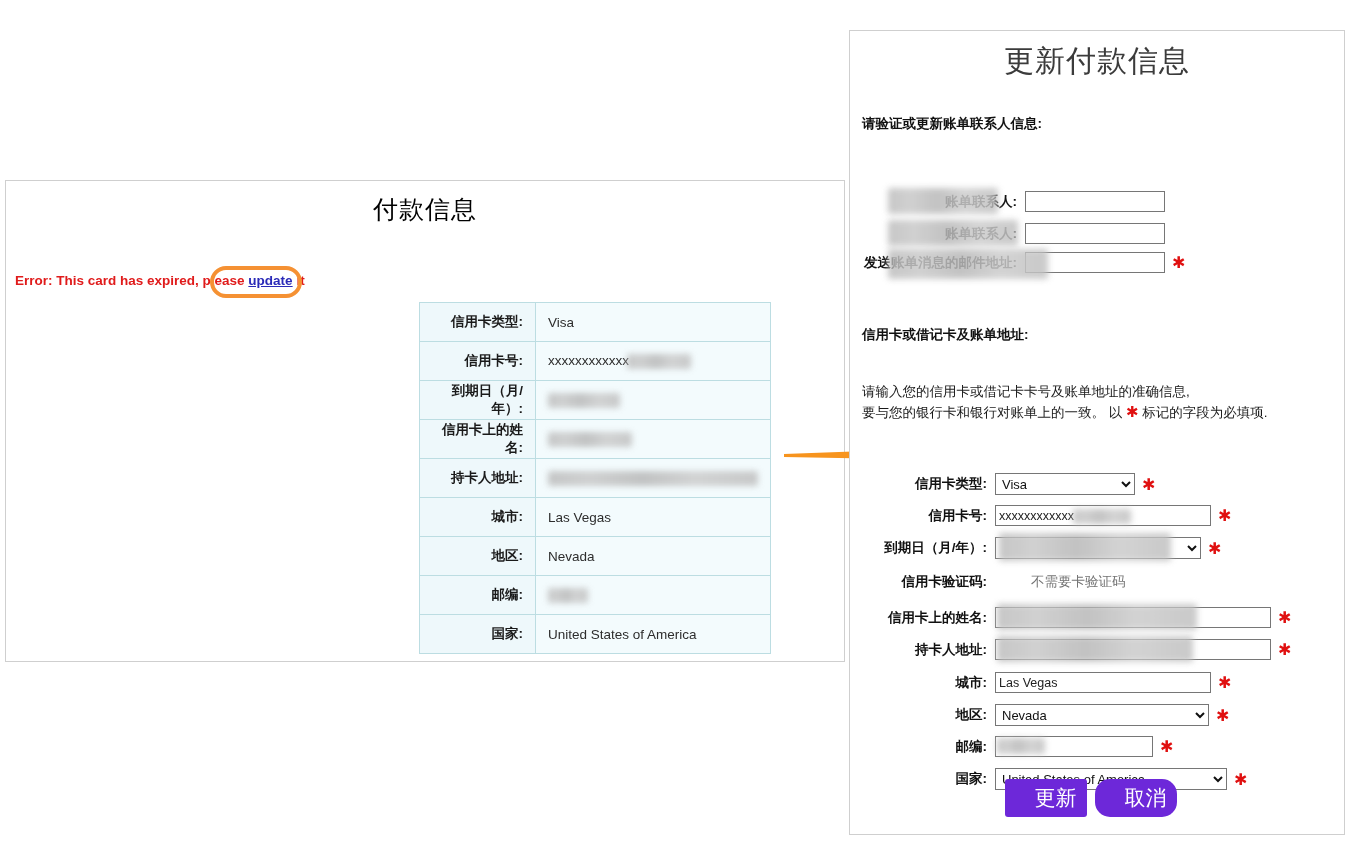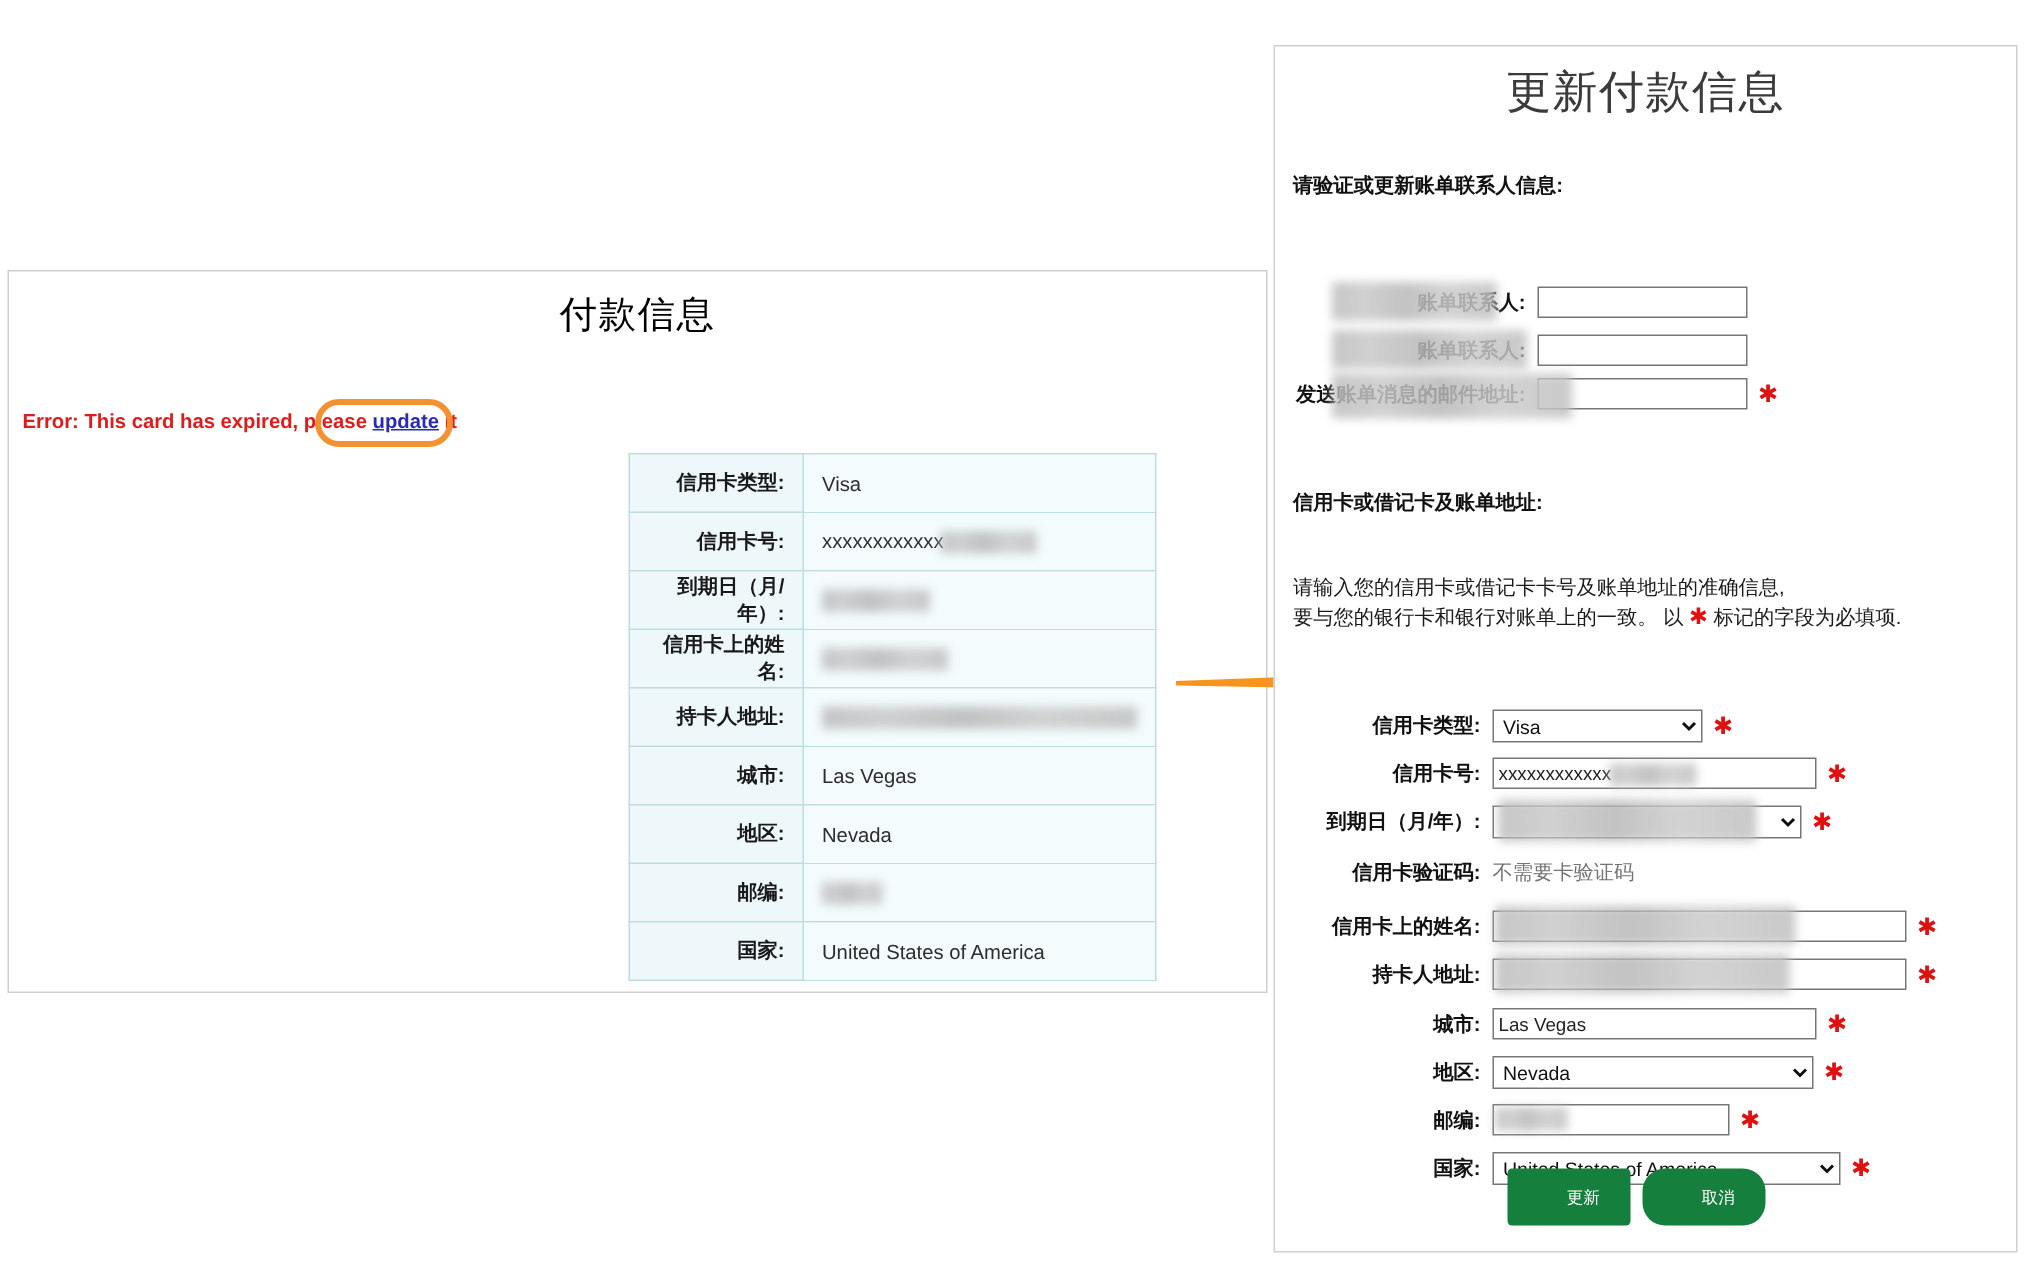--- a/index.html
+++ b/index.html
@@ -148,23 +148,23 @@
     font-size: 13px;
     color: #111;
     padding: 0 2px;
   }
   .star { color: #e01010; font-weight: bold; font-size: 16px; margin-left: 7px; }
 
   
   .btn {
     position: absolute;
     height: 38px; width: 82px;
-    background: #15803d;
+    background: #6d28d9;
     border: none; border-radius: 3px;
-    color: #fff; font-size: 11px;
+    color: #fff; font-size: 21px;
     font-family: "Liberation Sans", sans-serif;
     cursor: pointer;
     padding-left: 25px;
   }
   #btn-update { left: 155px; top: 748px; }
   #btn-cancel { left: 245px; top: 748px; border-radius: 15px; }
 </style>
 </head>
 <body>
 
@@ -275,21 +275,21 @@
 
     <div class="frow" style="left:12px; top:506px;">
       <span class="flabel" style="width:125px;">到期日（月/年）:</span>
       <span class="blurwrap">
         <select class="sb" id="sel-expiry" style="width:206px;"><option>&nbsp;</option></select>
         <span class="blur" style="position:absolute; left:4px; top:-4px; width:172px; height:28px;"></span>
       </span>
       <span class="star">✱</span>
     </div>
 
-    <div class="frow" style="left:12px; top:542px;">
+    <div class="frow" style="left:12px; top:542px;gap:36px;">
       <span class="flabel" style="width:125px;">信用卡验证码:</span>
       <span class="fval">不需要卡验证码</span>
     </div>
 
     <div class="frow" style="left:12px; top:576px;">
       <span class="flabel" style="width:125px;">信用卡上的姓名:</span>
       <span class="blurwrap">
         <input class="tb" id="inp-name" style="width: 276px;">
         <span class="blur" style="position:absolute; left:2px; top:-3px; width:200px; height:26px;"></span>
       </span>

